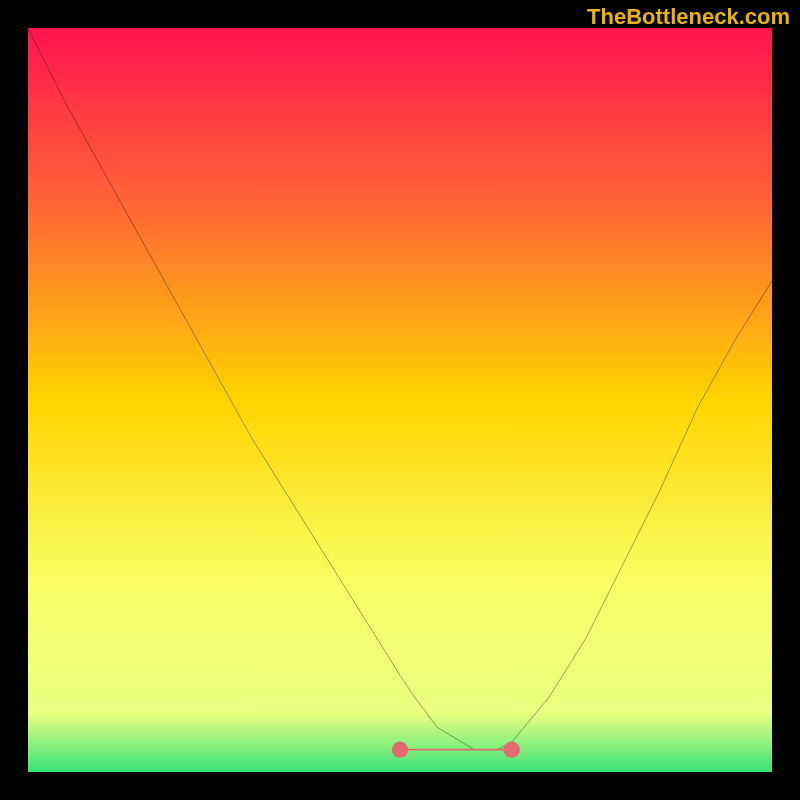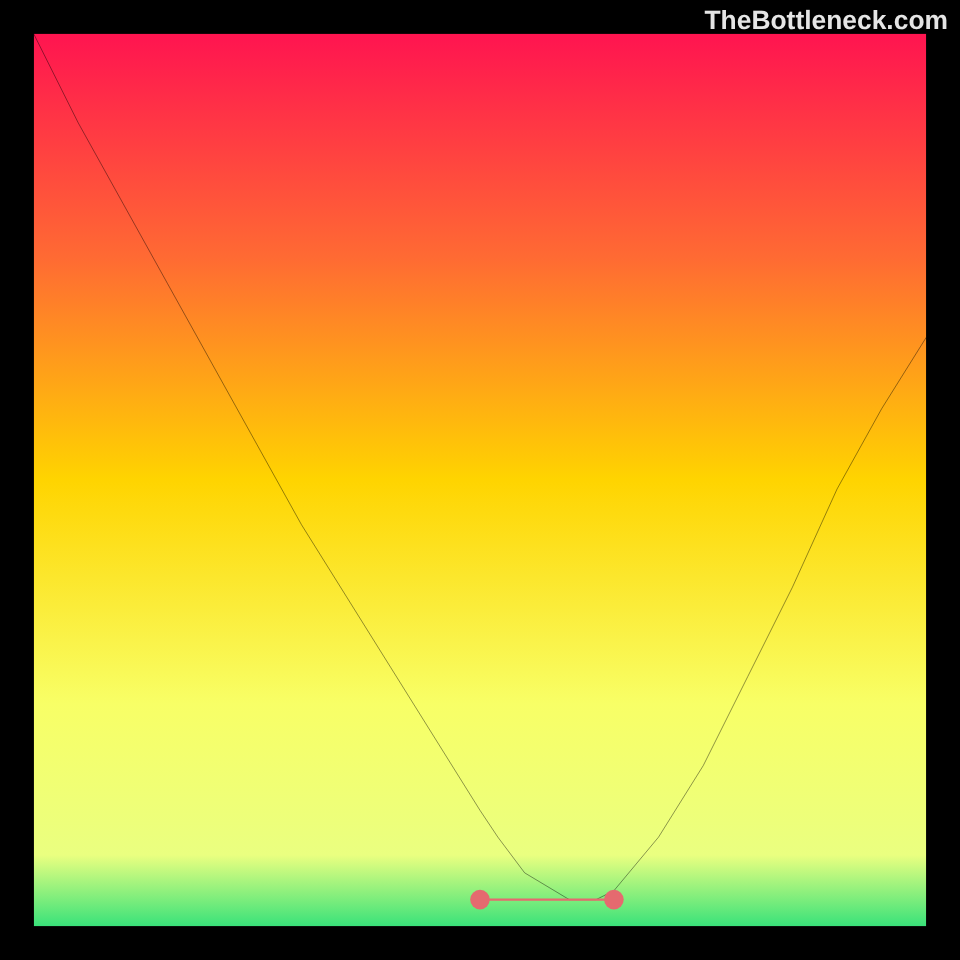--- a/index.html
+++ b/index.html
@@ -8,21 +8,21 @@
     width: 800px;
     height: 800px;
     background: #000;
     position: relative;
     font-family: Arial, sans-serif;
   }
   .watermark {
     position: absolute;
     top: 4px;
     right: 10px;
-    color: #e5e5e5;
+    color: #eab308;
     font-size: 22px;
     font-weight: bold;
     z-index: 10;
     text-align: center;
   }
   .plot-area {
     position: absolute;
     left: 28px;
     top: 28px;
     width: 744px;

